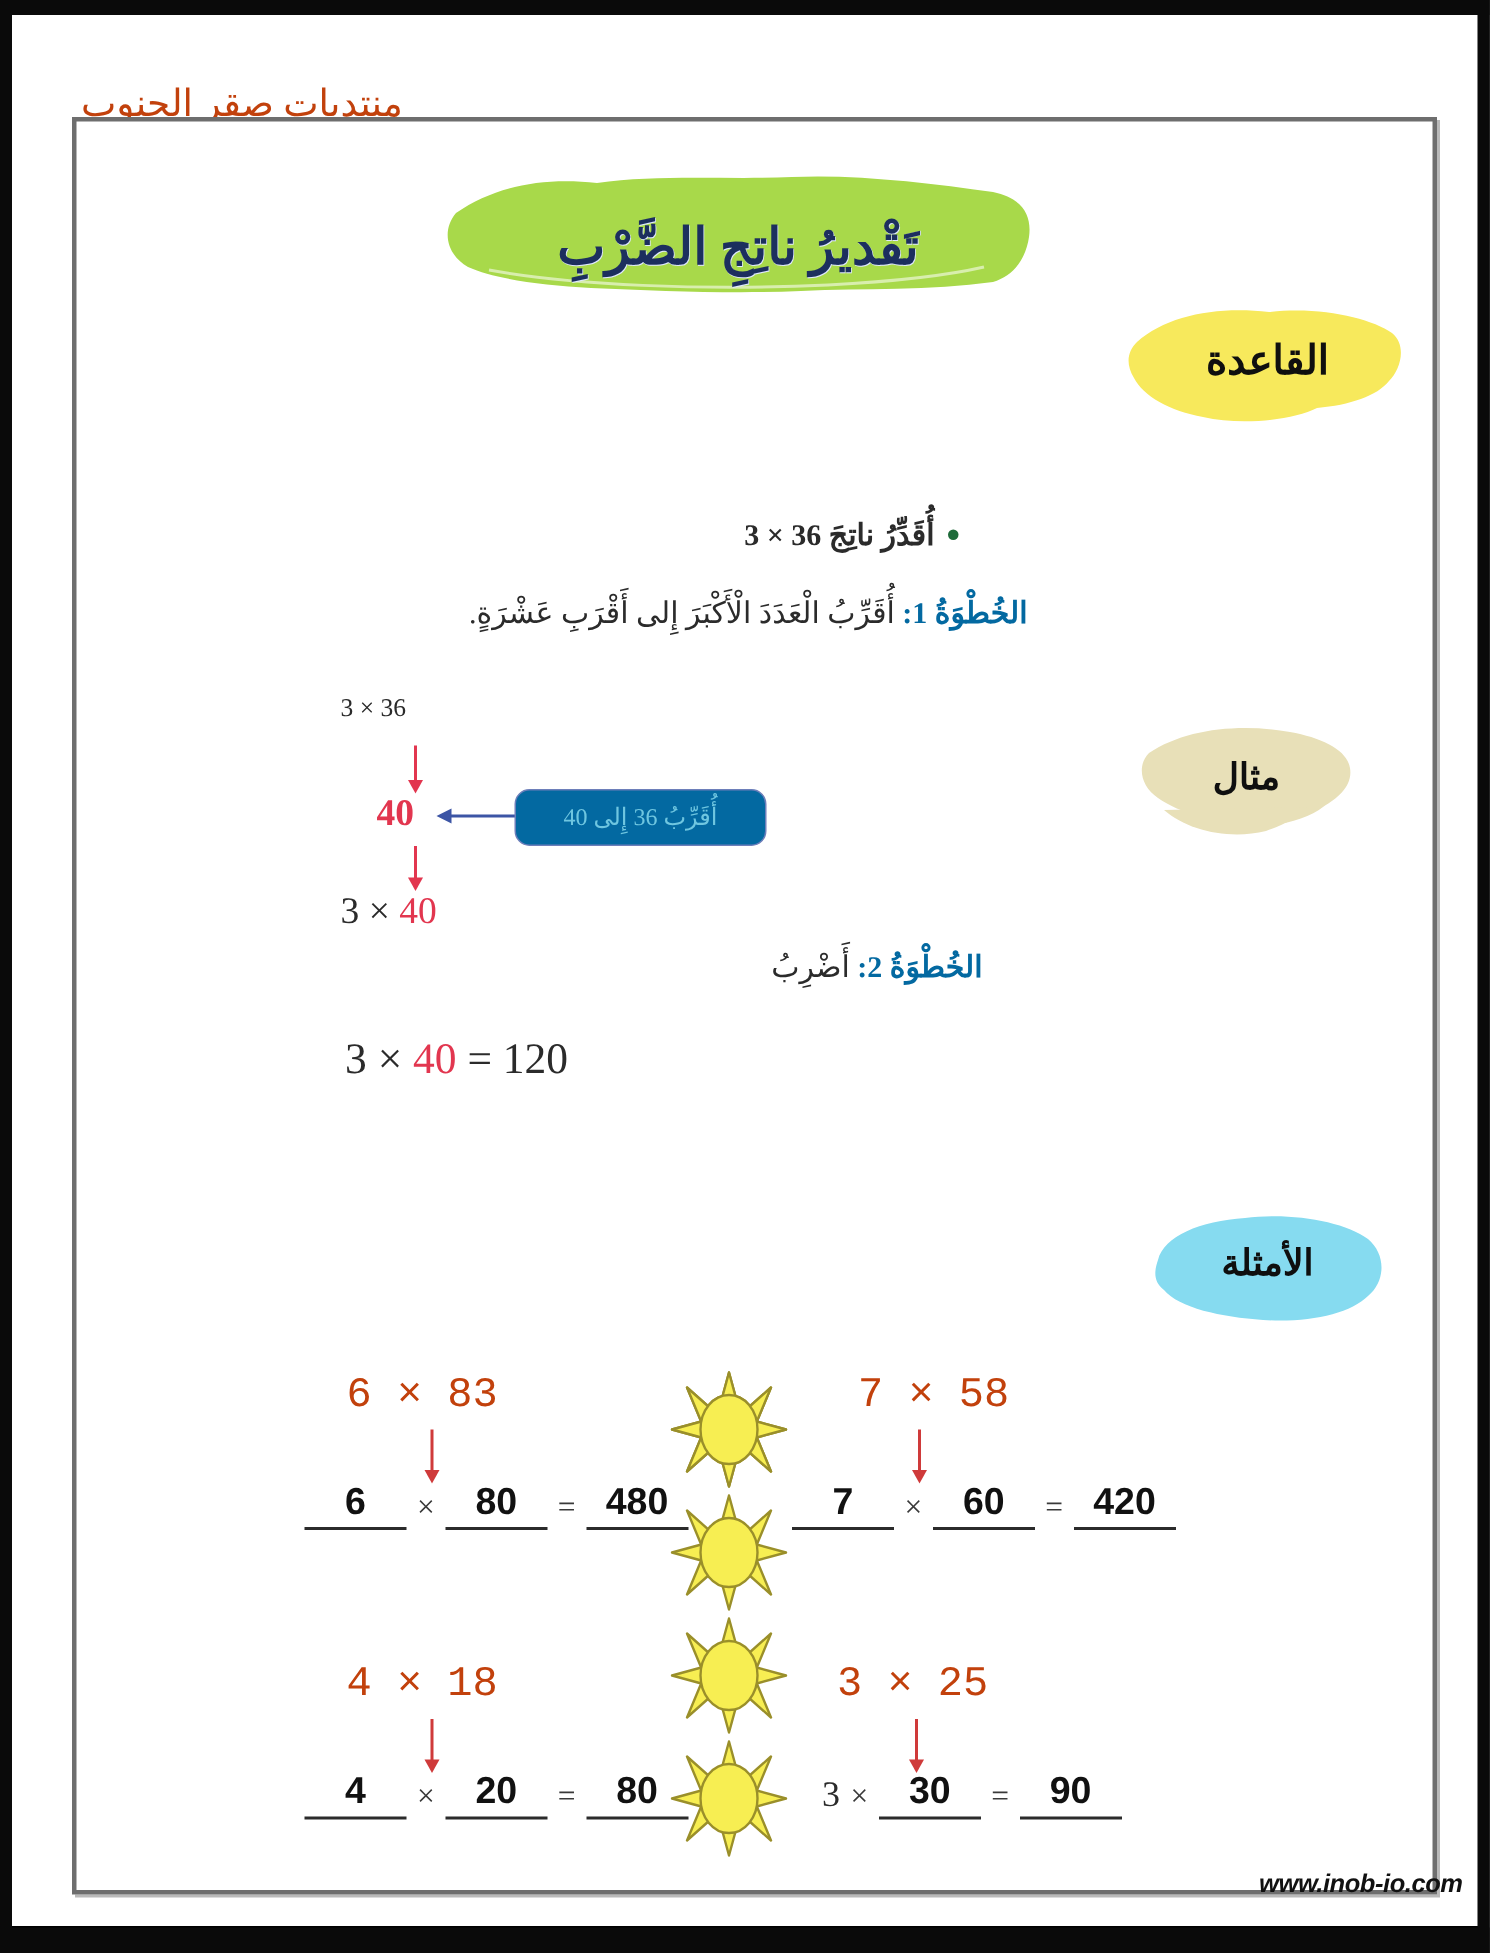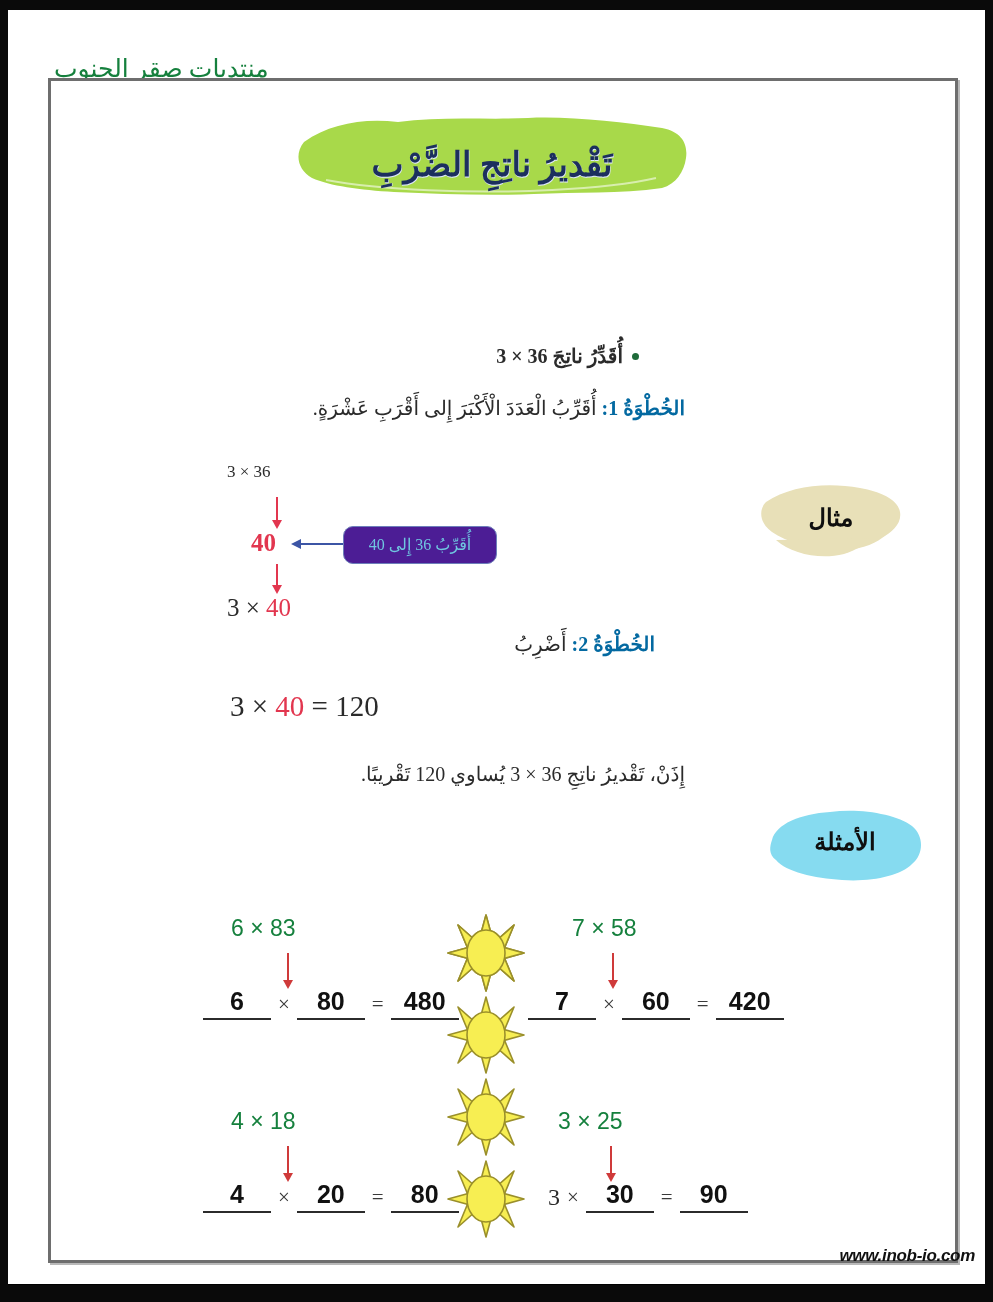--- a/index.html
+++ b/index.html
@@ -60,21 +60,21 @@
     background: #0a0a0a;
   }
 
   
   .wm-top {
     position: absolute;
     left: 46px;
     top: 44px;
     font-family: "Liberation Serif", serif;
     font-size: 25px;
-    color: #15803d;
+    color: #c2410c;
     text-decoration: underline;
     text-decoration-thickness: 2px;
     white-space: nowrap;
     direction: rtl;
   }
   .wm-bottom {
     position: absolute;
     right: 10px;
     bottom: 18px;
     font-family: "Liberation Sans", sans-serif;
@@ -186,25 +186,25 @@
     border-top: 9px solid #e2364f;
   }
   #arrow-a { left: 268px; top: 487px; height: 24px; }
   #arrow-b { left: 268px; top: 554px; height: 22px; }
 
   
   .callout {
     position: absolute;
     left: 335px;
     top: 516px;
-    width: 154px;
+    width: 168px;
     height: 38px;
     border: 1.6px solid #6d7fba;
     border-radius: 10px;
-    background: #4c1d95;
+    background: #0369a1;
     box-sizing: border-box;
   }
   .callout-text {
     position: absolute;
     left: 0; right: 0; top: 8px;
     text-align: center;
     direction: rtl;
     font-family: "Liberation Serif", serif;
     font-size: 16px;
     color: #6fc6e0;
@@ -225,23 +225,23 @@
     top: -4px;
     border-top: 5px solid transparent;
     border-bottom: 5px solid transparent;
     border-right: 10px solid #3c55a5;
   }
 
   
   .exercise { position: absolute; direction: ltr; }
   .ex-problem {
     position: absolute;
-    font-family: Liberation Sans, sans-serif;
-    font-size: 23px;
-    color: #15803d;
+    font-family: Liberation Mono, monospace;
+    font-size: 28px;
+    color: #c2410c;
     white-space: nowrap;
   }
   .ex-arrow {
     position: absolute;
     width: 2px;
     height: 28px;
     background: #cf3a3a;
   }
   .ex-arrow::after {
     content: "";
@@ -313,20 +313,28 @@
   <div class="title-banner">
     <svg viewBox="0 0 404 90" xmlns="http://www.w3.org/2000/svg" aria-hidden="true">
       <path d="M14,28 C40,10 72,4 108,8 C150,2 196,6 238,4 C280,2 330,8 372,14
                C392,18 398,30 396,44 C394,58 386,70 372,74 C330,80 286,78 244,80
                C200,82 150,80 104,78 C70,76 40,72 22,64 C8,56 4,40 14,28 Z" fill="#a8d94a"></path>
       <path d="M36,66 C90,76 180,80 262,76 C300,74 340,70 366,64" fill="none" stroke="#ffffff" stroke-width="2" opacity="0.55"></path>
     </svg>
     <div class="title-text">تَقْديرُ ناتِجِ الضَّرْبِ</div>
   </div>
 
+  <div class="badge" id="badge-rule">
+    <svg width="190" height="92" viewBox="0 0 190 92" xmlns="http://www.w3.org/2000/svg" aria-hidden="true">
+      <path d="M8,30 C28,12 62,6 96,10 C130,6 164,14 178,24 C188,32 184,48 176,56
+               C168,66 150,72 128,74 C112,82 78,86 52,80 C30,76 12,66 6,54
+               C0,44 2,36 8,30 Z" fill="#f7e95c"></path>
+    </svg>
+    <div class="badge-label">القاعدة</div>
+  </div>
 
   <div class="badge" id="badge-example">
     <svg width="150" height="85" viewBox="0 0 150 85" xmlns="http://www.w3.org/2000/svg" aria-hidden="true">
       <path d="M10,22 C34,6 70,2 104,8 C126,12 142,20 144,32 C146,44 136,52 126,58
                C116,66 96,72 74,70 C54,68 30,62 16,52 C4,44 2,30 10,22 Z" fill="#e8e0b8"></path>
       <path d="M20,60 C36,74 64,80 88,74 C100,70 110,64 118,58" fill="#e8e0b8"></path>
     </svg>
     <div class="badge-label">مثال</div>
   </div>
 
@@ -369,21 +377,20 @@
 
   <div class="ar" id="step2">
     <span class="step-label">الخُطْوَةُ 2:</span>
     <span>أَضْرِبُ</span>
   </div>
 
   <div class="math" id="eq-line">
     <span>3 × </span><span class="red">40</span><span> = 120</span>
   </div>
 
-  <div class="ar" id="conclusion">إِذَنْ، تَقْديرُ ناتِجِ 36 × 3 يُساوي 120 تَقْريبًا.</div>
 
   <div class="sun-column">
     <svg width="100" height="330" viewBox="0 0 100 330" xmlns="http://www.w3.org/2000/svg" aria-hidden="true">
       <g id="sunshape">
         <g fill="#f7ee52" stroke="#9a8f2a" stroke-width="1.6" stroke-linejoin="round">
           <polygon points="50,2 44,24 56,24"></polygon>
           <polygon points="50,78 44,56 56,56"></polygon>
           <polygon points="12,40 34,34 34,46"></polygon>
           <polygon points="88,40 66,34 66,46"></polygon>
           <polygon points="22,12 40,28 32,36"></polygon>

